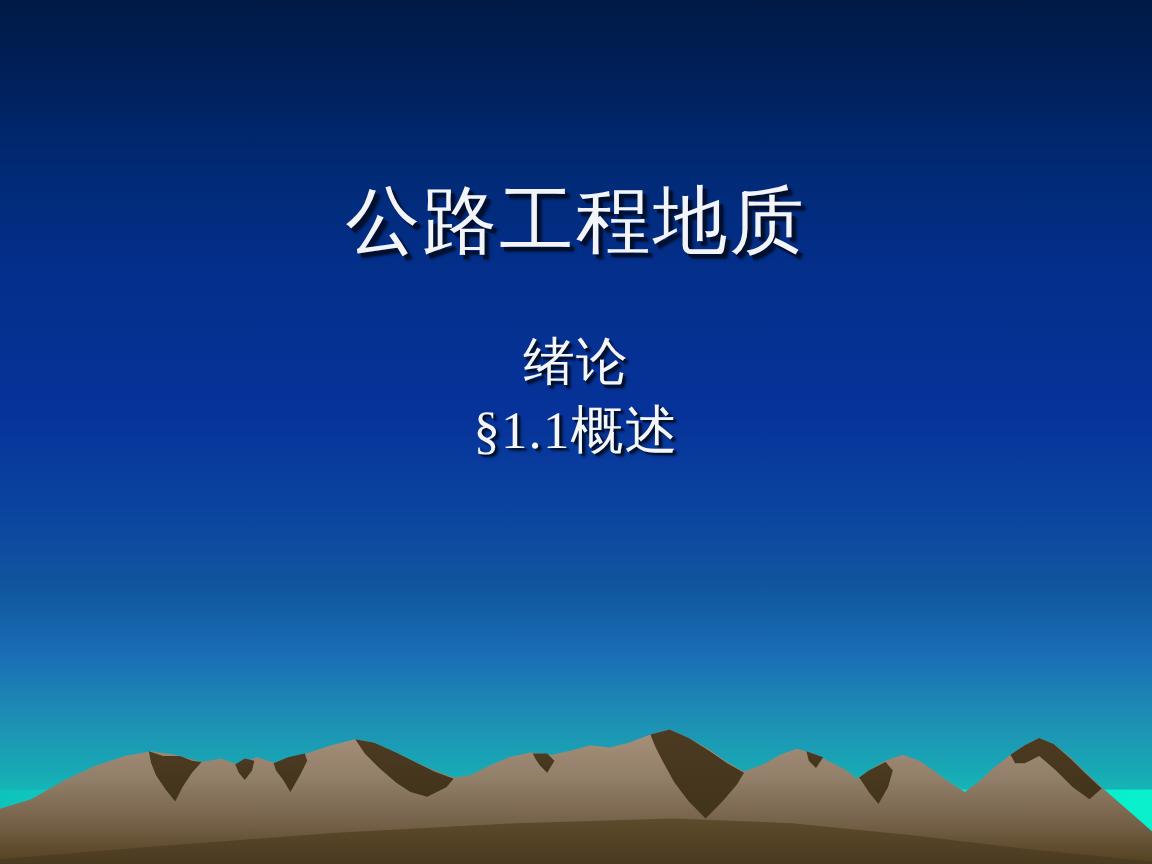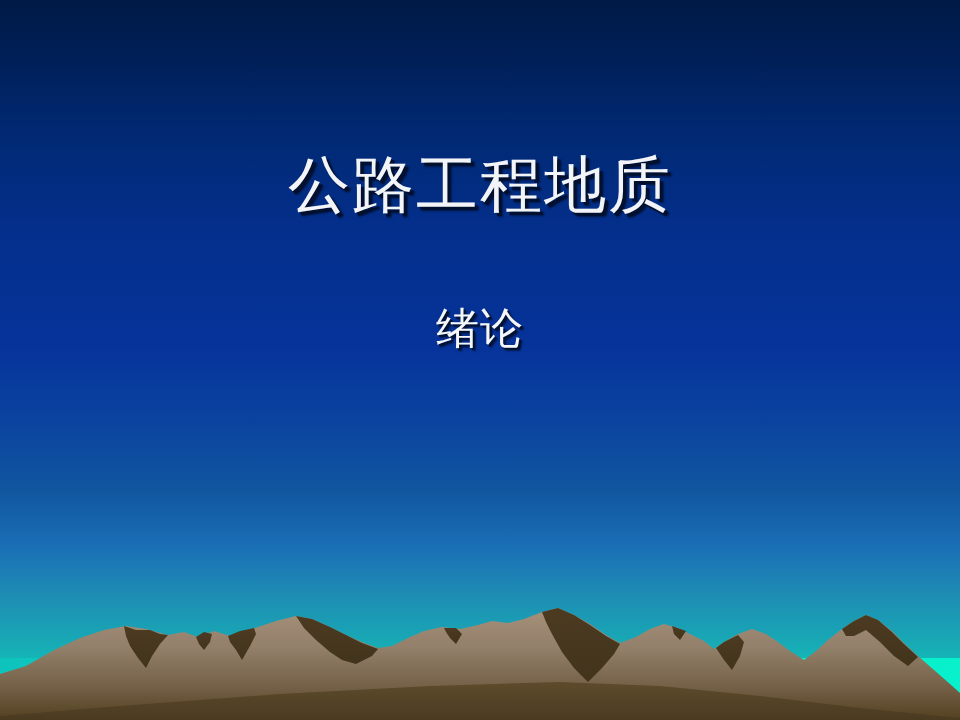--- a/index.html
+++ b/index.html
@@ -88,21 +88,21 @@
     letter-spacing: 2px;
     text-shadow:
         3px 3px 0 #00102e,
         4px 4px 2px rgba(0,8,30,0.75);
     white-space: nowrap;
   }
 
   .subtitle-block {
     position: absolute;
     left: 0;
-    top: 302px;
+    top: 276px;
     width: 960px;
     text-align: center;
     color: #f4f6fa;
   }
 
   .sub-line {
     font-size: 43px;
     line-height: 1.27;
     letter-spacing: 1px;
     text-shadow:
@@ -173,17 +173,18 @@
     <path fill="url(#baseRock)" d="M0,126 L120,116 L280,104 L430,96 L560,92 L660,96 L760,106
              L860,118 L960,128 L960,130 L0,130 Z"></path>
   </svg>
 
   <div class="text-layer">
 
     <div class="title">公路工程地质</div>
 
     <div class="subtitle-block">
       <div class="sub-line l1">绪论</div>
+      <div class="sub-line l3">§1.1概述</div>
     </div>
 
   </div>
 
 </div>
 
 </body></html>

